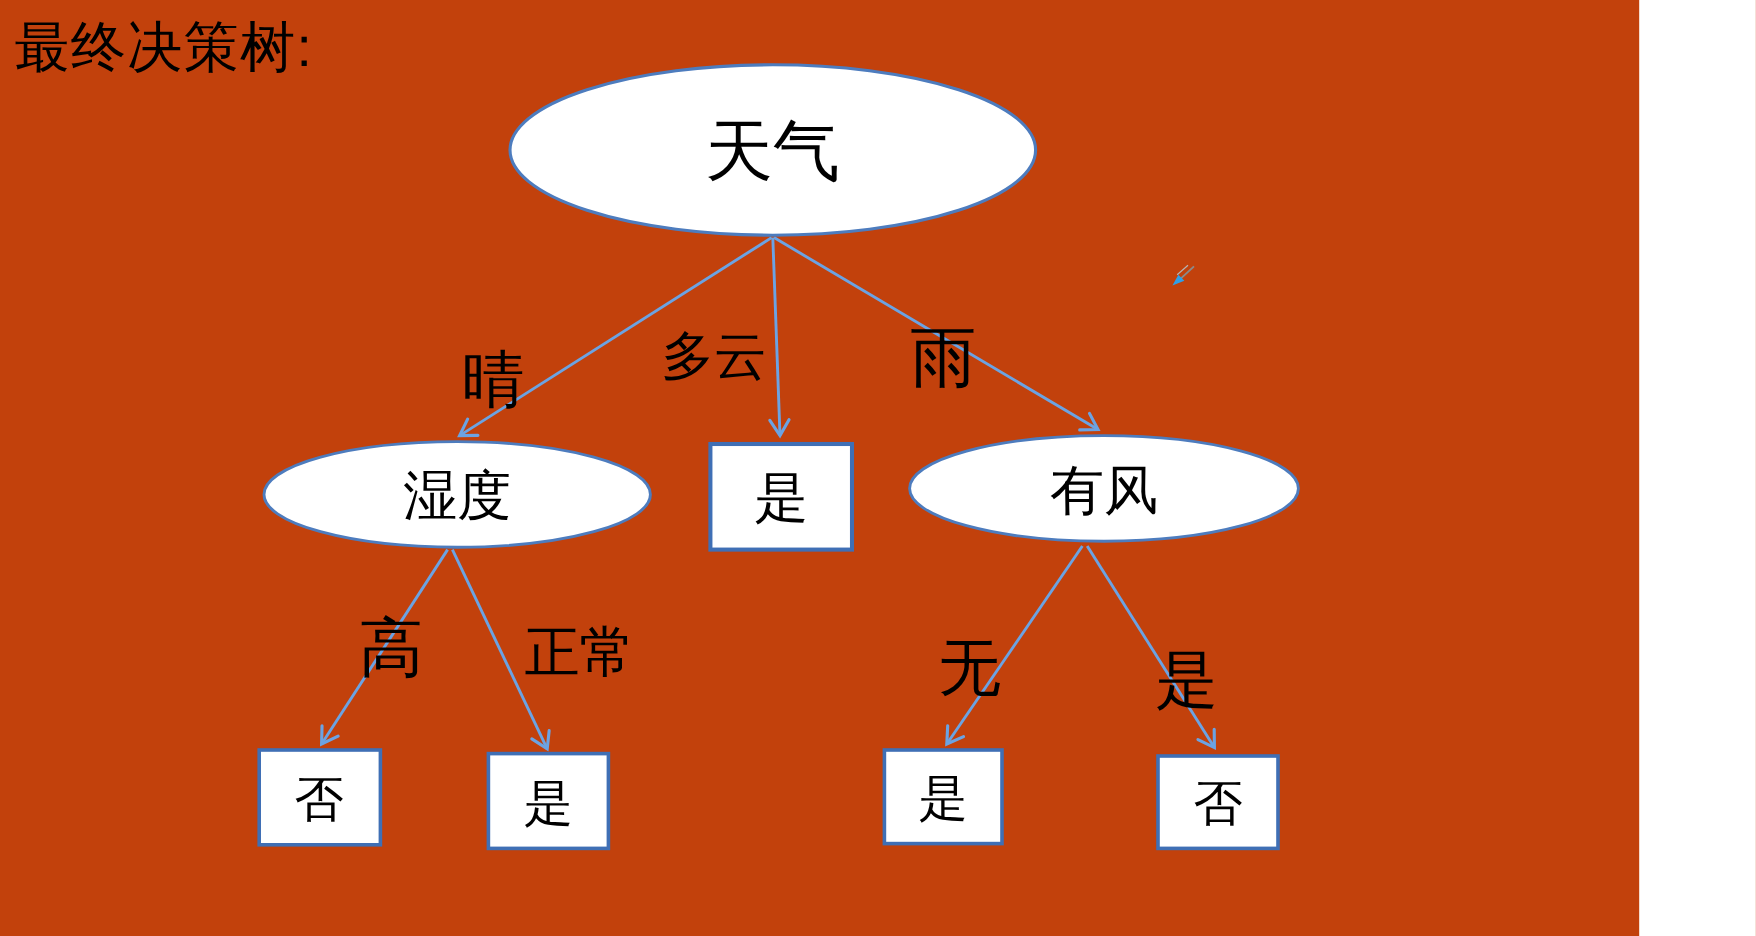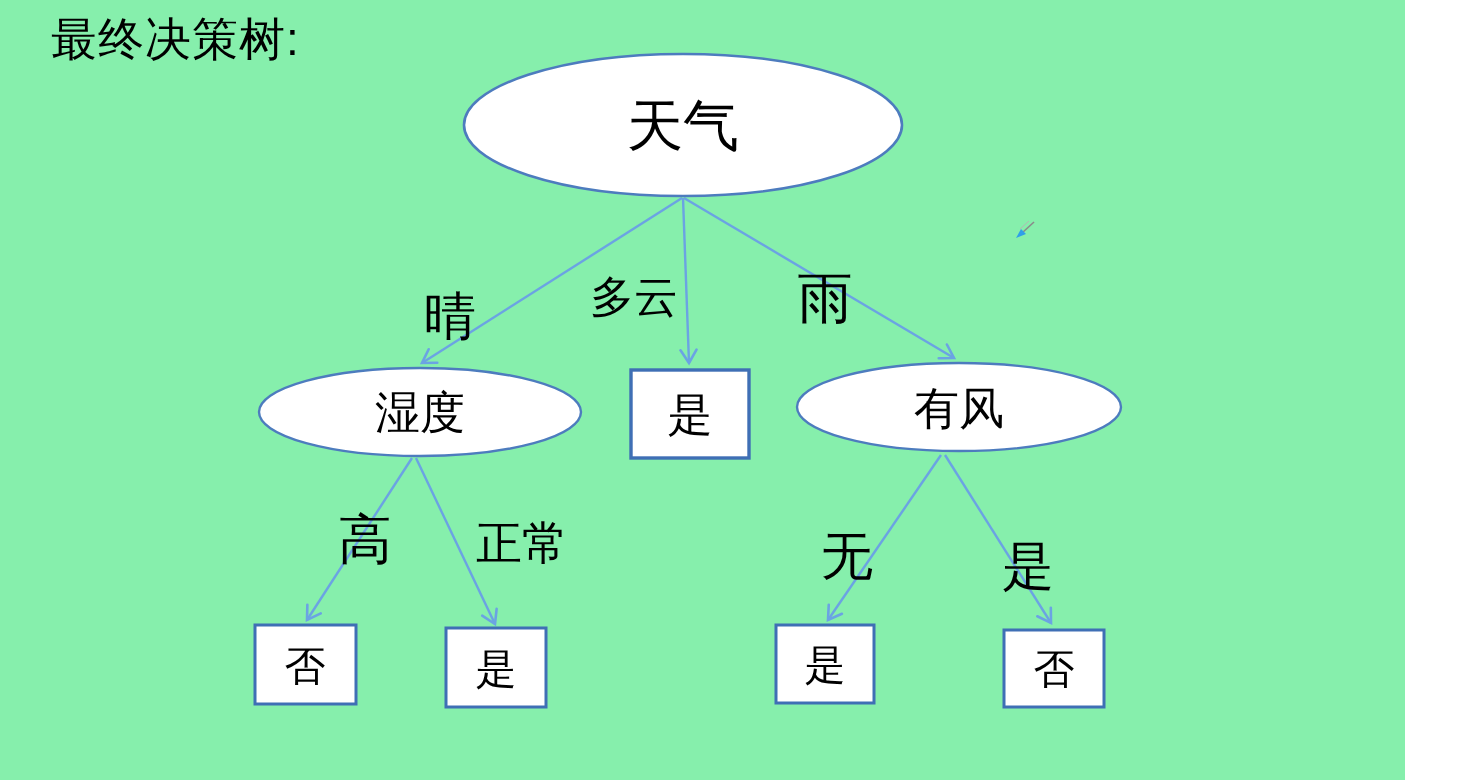--- a/index.html
+++ b/index.html
@@ -8,22 +8,21 @@
     background: #ffffff;
     width: 1463px;
     height: 780px;
     overflow: hidden;
     font-family: "Liberation Sans", sans-serif;
   }
   .stage {
     position: relative;
     width: 1366px;
     height: 780px;
-    background: #86efac;
-    padding-left: 39px;
+    background: #c2410c;
   }
   svg text {
     font-family: "Liberation Sans", sans-serif;
     fill: #000000;
   }
   .title-text {
     font-size: 46px;
     font-weight: 500;
     letter-spacing: 1px;
   }

